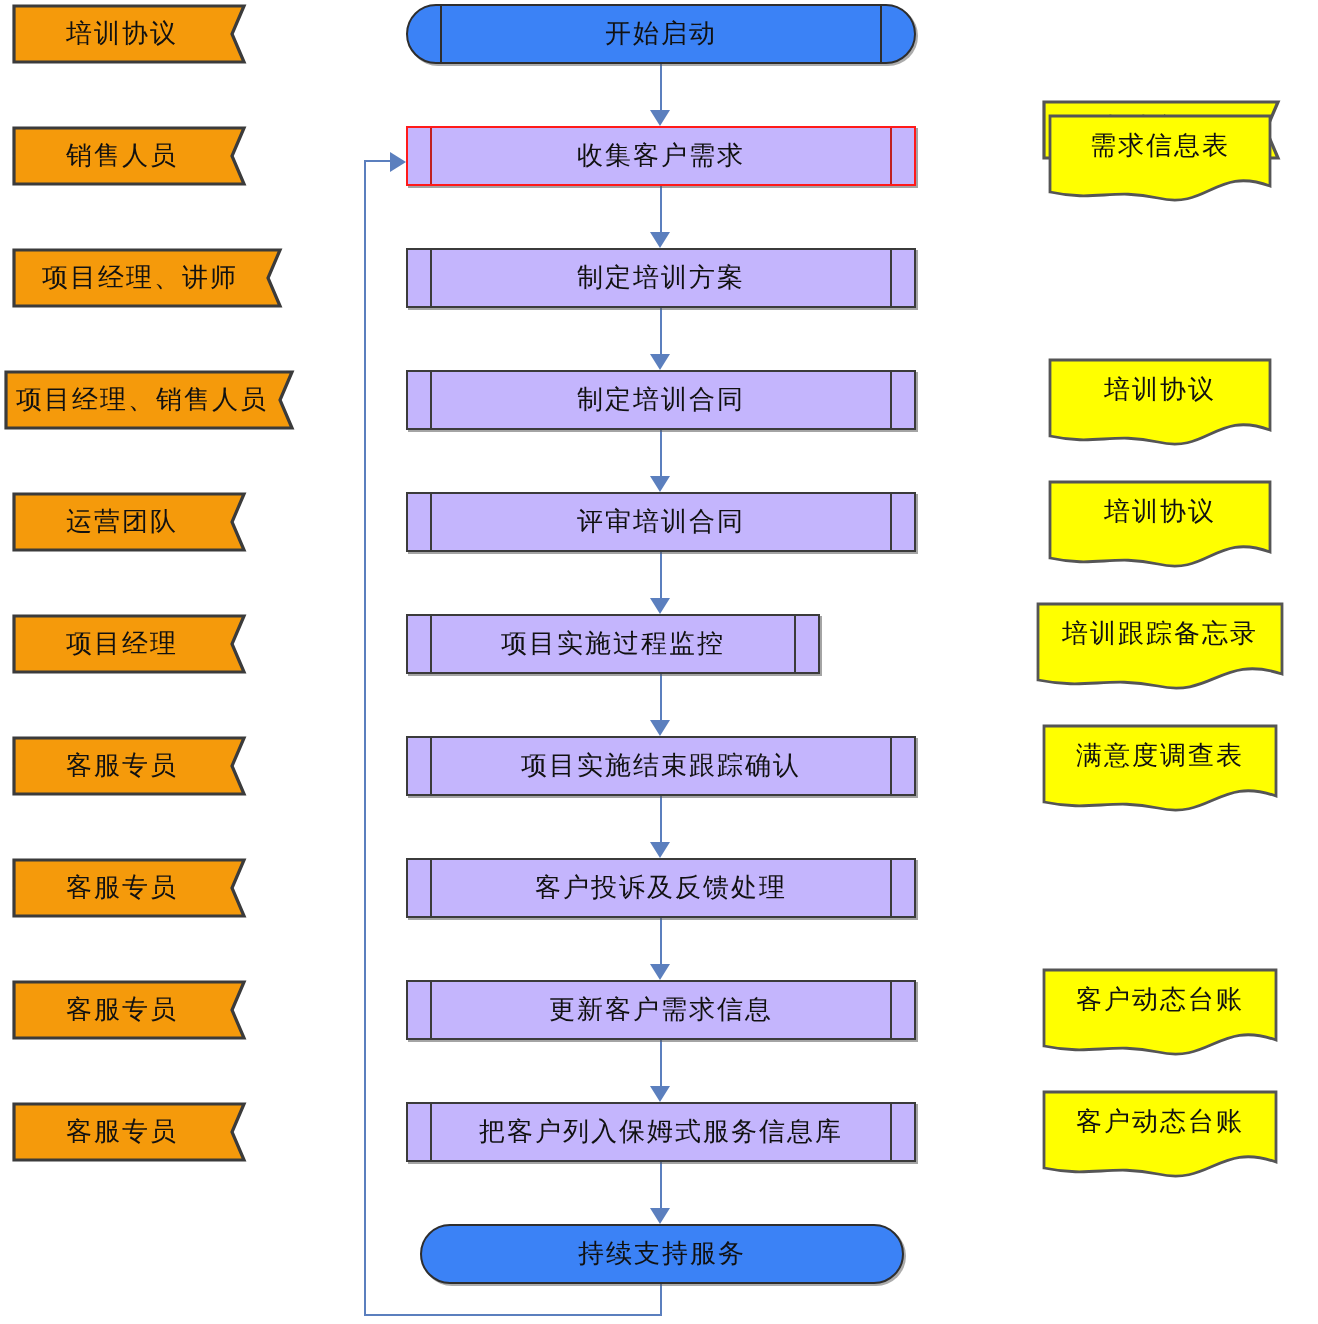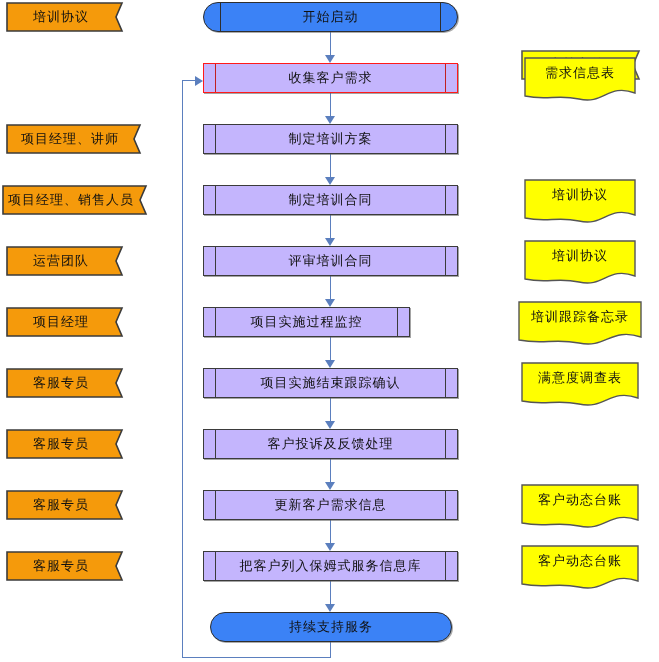--- a/index.html
+++ b/index.html
@@ -76,20 +76,26 @@
 <body>
 
 <div id="chart">
 
   <div class="node banner" style="left:6px;top:2px;width:128px;height:30px;">
     <svg width="128" height="30" viewBox="0 0 128 30">
       <path d="M1,1 L116,1 L110,15 L116,29 L1,29 Z" fill="#f59a0b" stroke="#3b3b3b" stroke-width="1.6"></path>
     </svg>
     <span class="lbl">培训协议</span>
   </div>
+  <div class="node banner" style="left:6px;top:63px;width:128px;height:30px;">
+    <svg width="128" height="30" viewBox="0 0 128 30">
+      <path d="M1,1 L116,1 L110,15 L116,29 L1,29 Z" fill="#f59a0b" stroke="#3b3b3b" stroke-width="1.6"></path>
+    </svg>
+    <span class="lbl">销售人员</span>
+  </div>
   <div class="node banner" style="left:2px;top:185px;width:156px;height:30px;">
     <svg width="156" height="30" viewBox="0 0 156 30">
       <path d="M1,1 L144,1 L138,15 L144,29 L1,29 Z" fill="#f59a0b" stroke="#3b3b3b" stroke-width="1.6"></path>
     </svg>
     <span class="lbl">项目经理、销售人员</span>
   </div>
   <div class="node banner" style="left:6px;top:124px;width:146px;height:30px;">
     <svg width="146" height="30" viewBox="0 0 146 30">
       <path d="M1,1 L134,1 L128,15 L134,29 L1,29 Z" fill="#f59a0b" stroke="#3b3b3b" stroke-width="1.6"></path>
     </svg>

